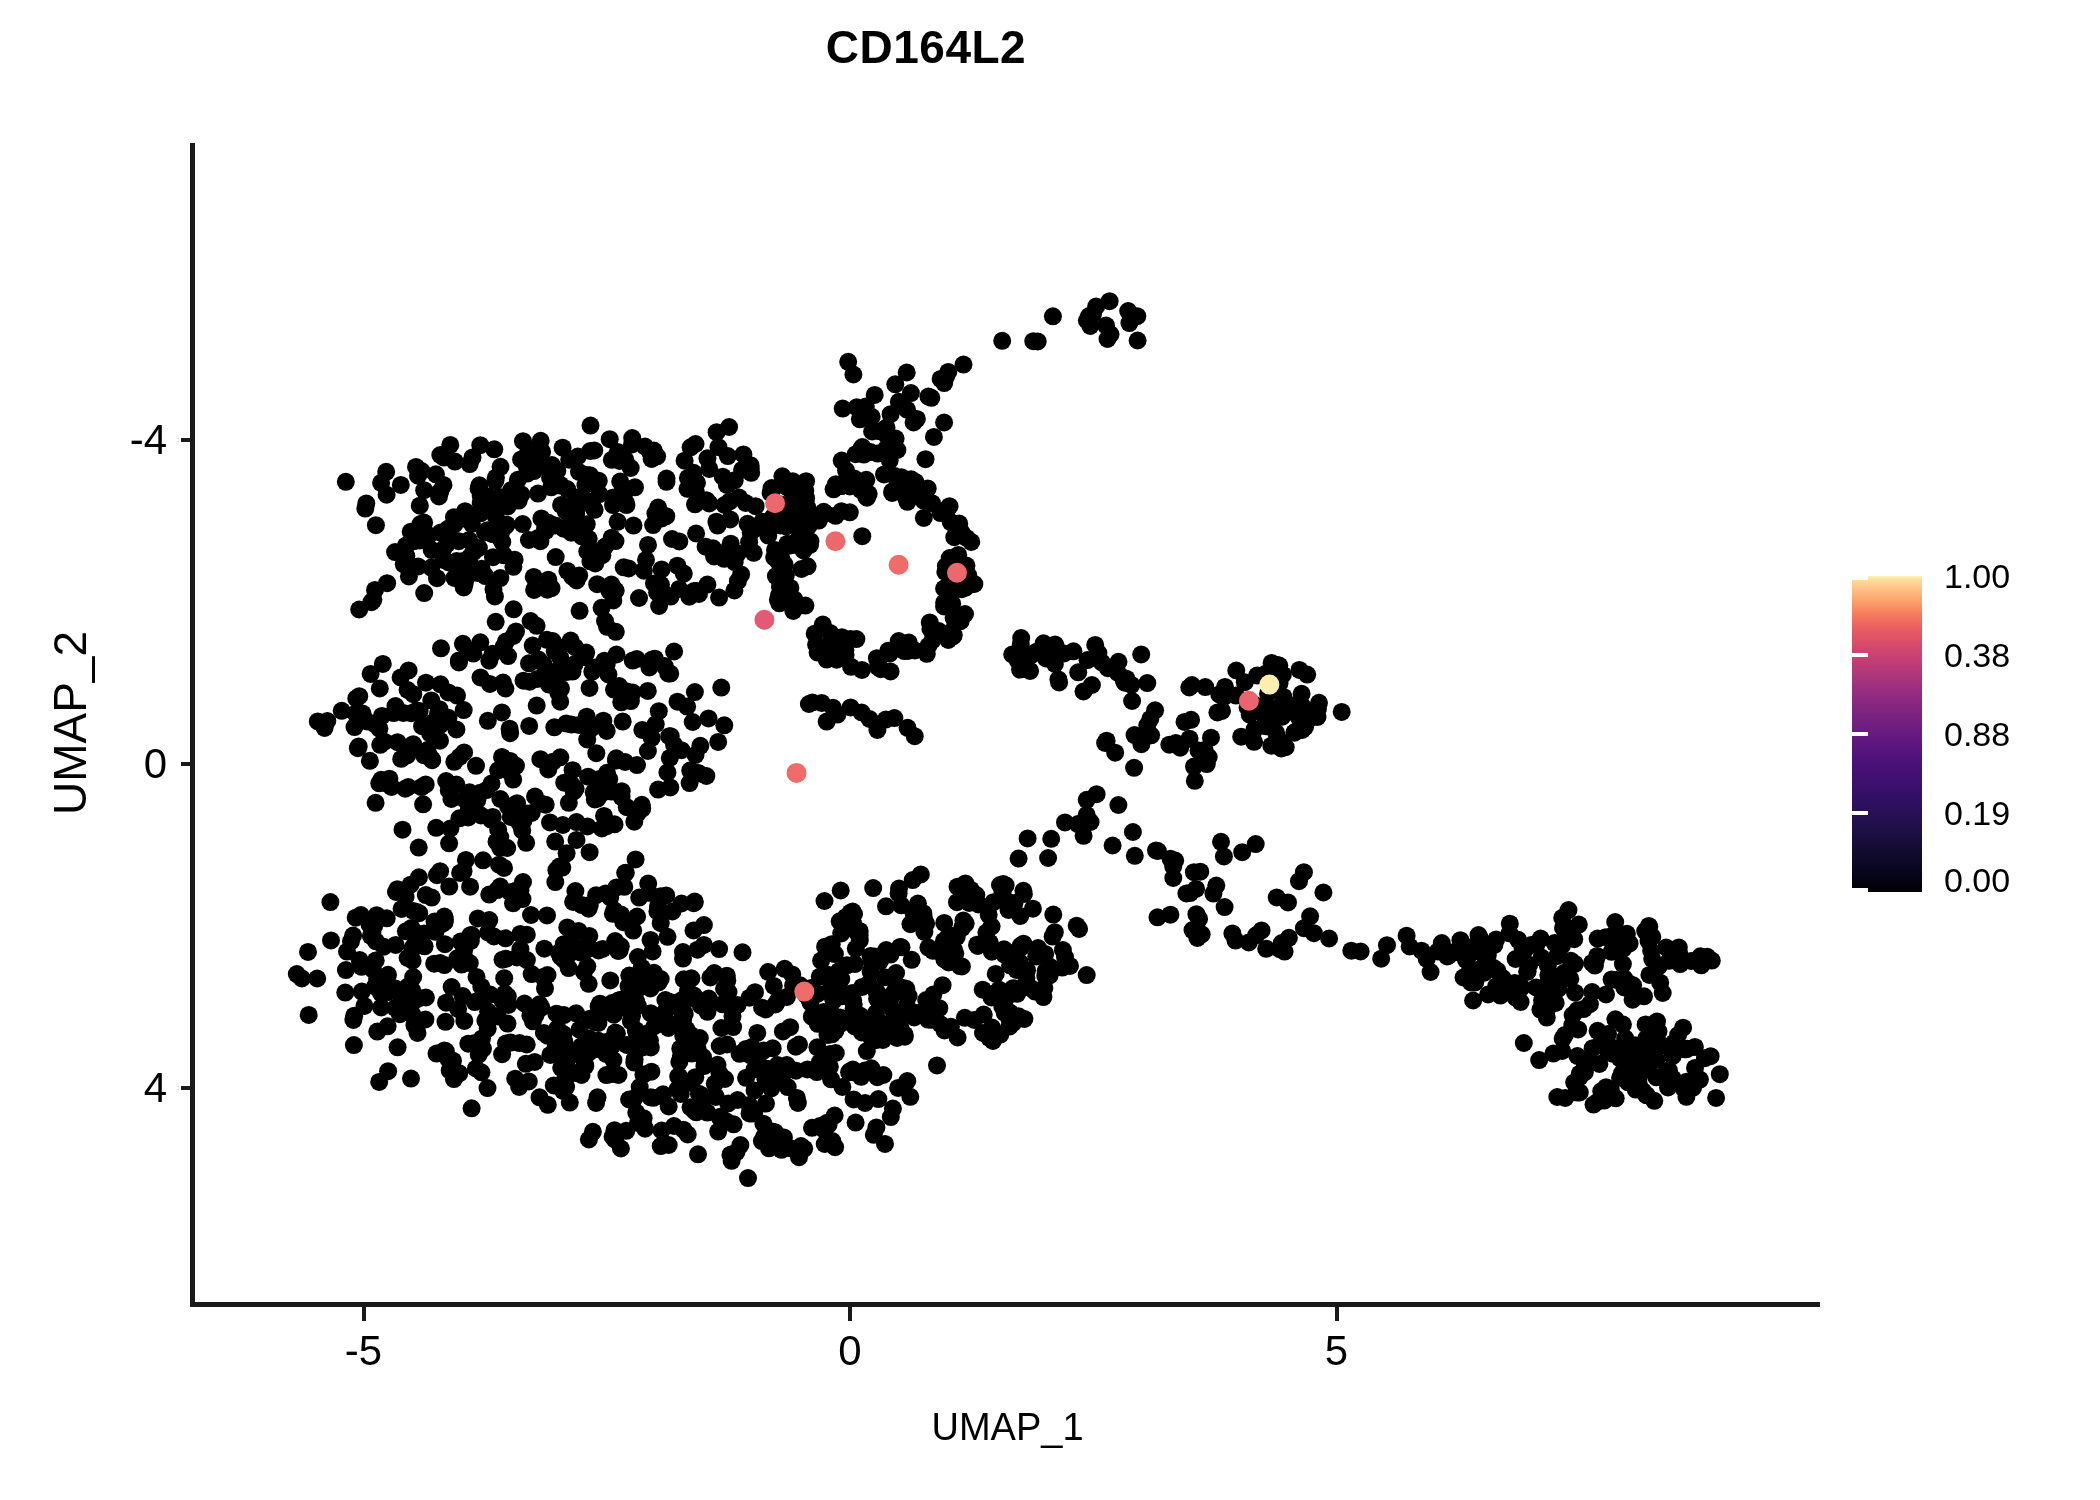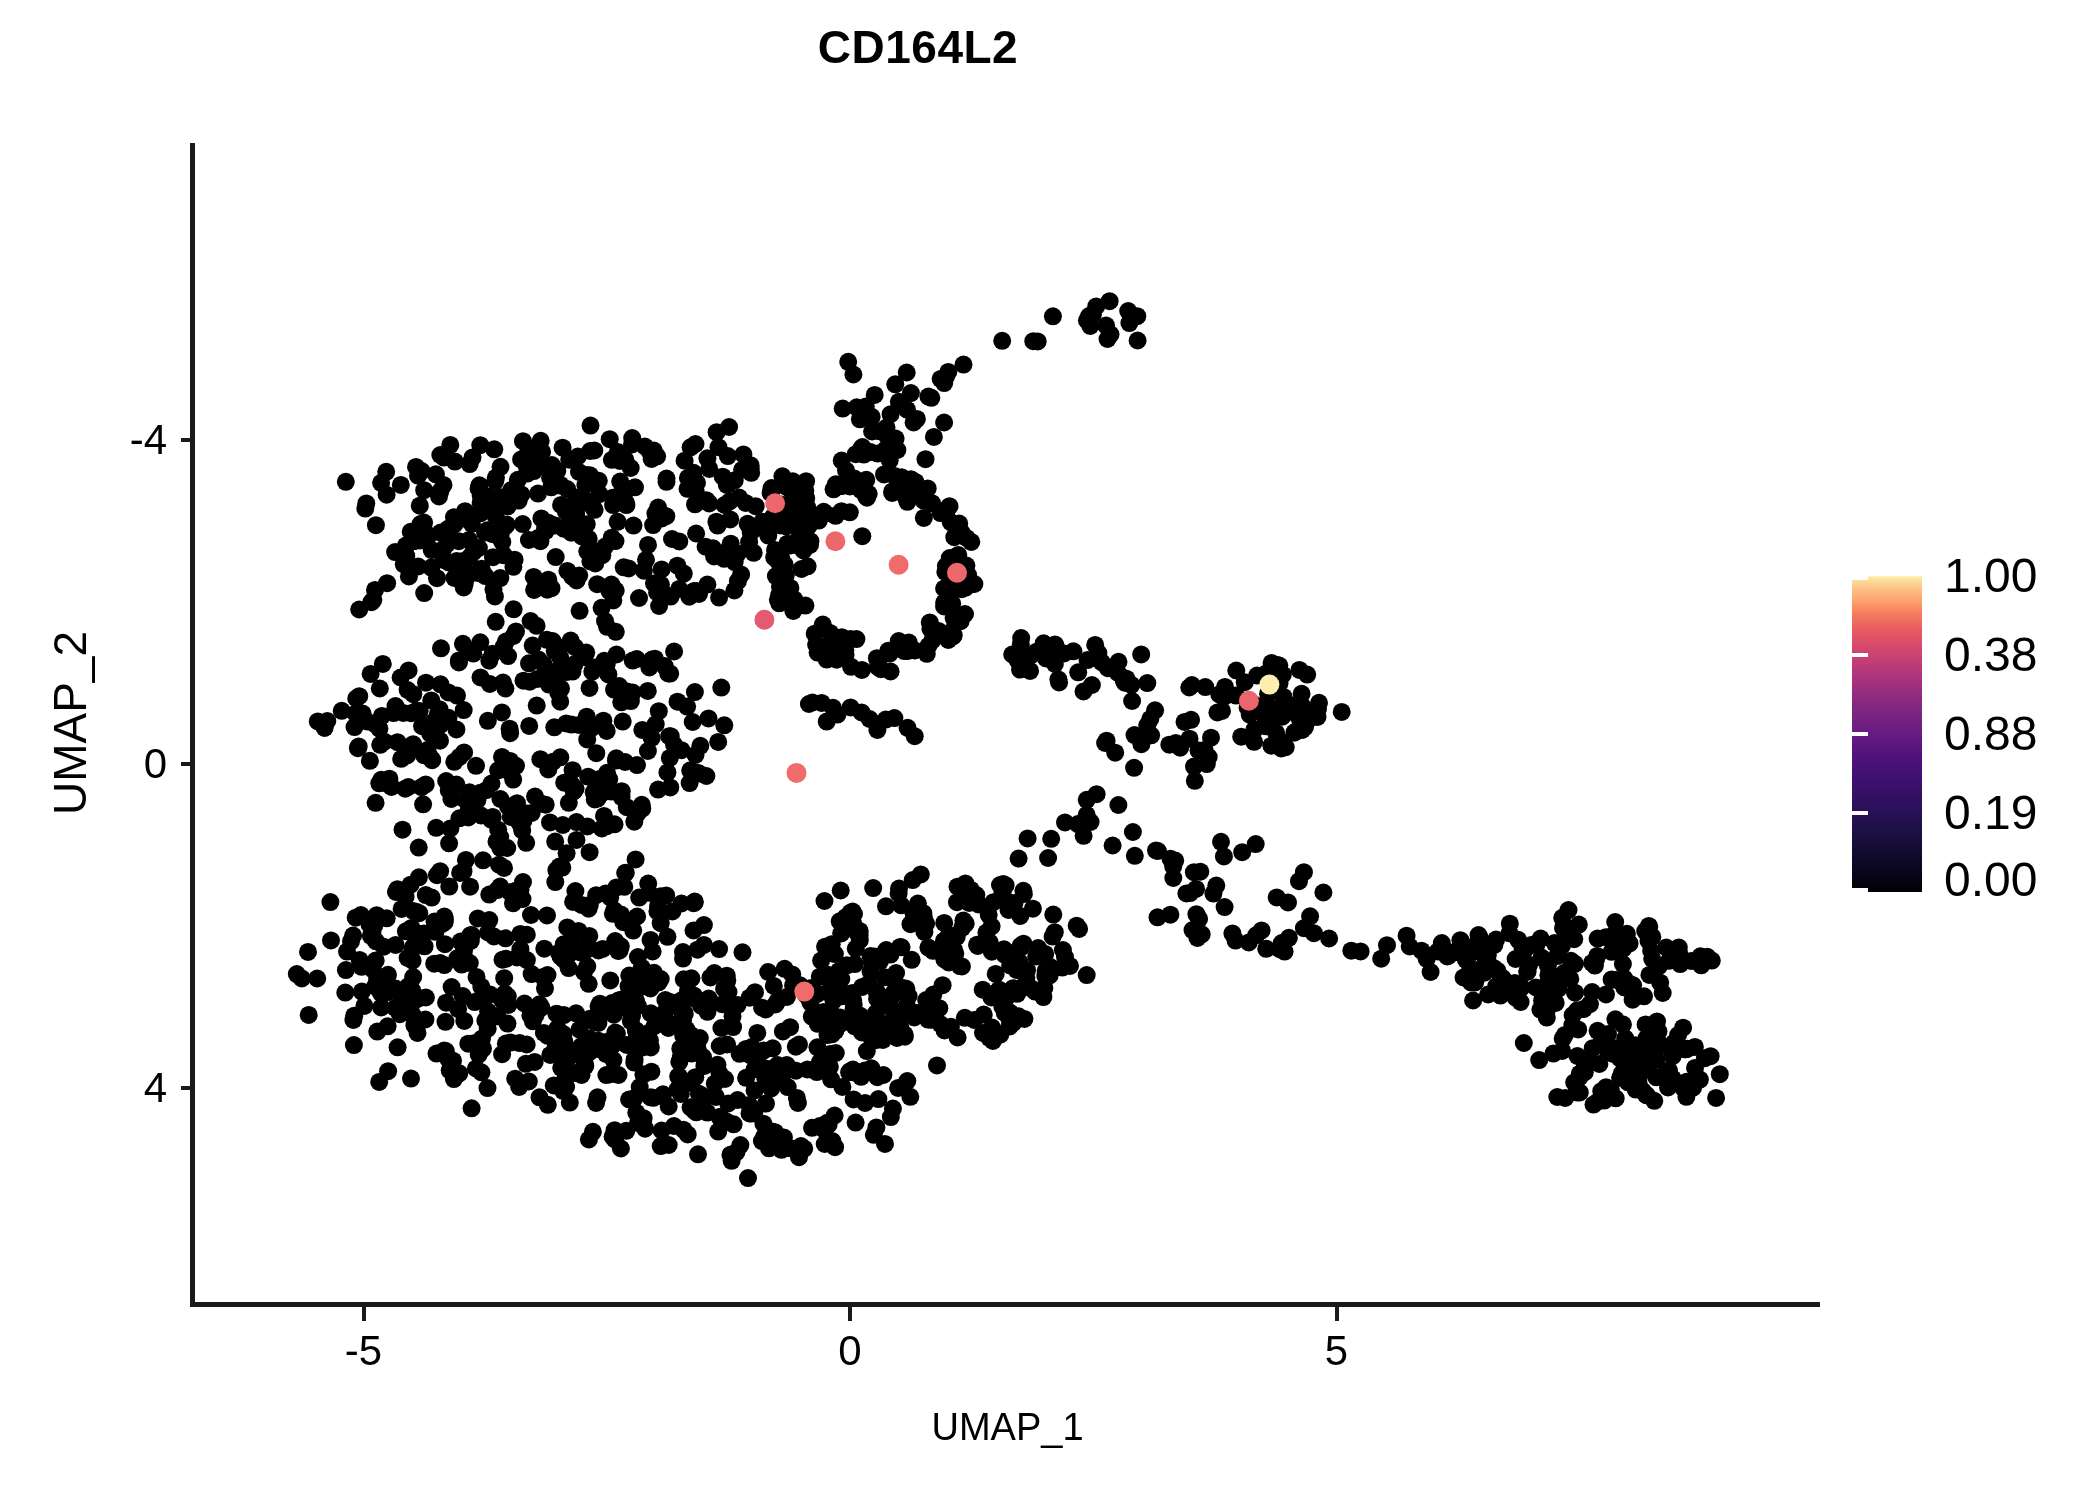--- a/index.html
+++ b/index.html
@@ -18,21 +18,21 @@
   #root {
     position: relative;
     width: 2100px;
     height: 1500px;
     background: #ffffff;
   }
 
   
   #plot-title {
     position: absolute;
-    left: 8px;
+    left: 16px;
     top: 24px;
     width: 1820px;
     text-align: center;
     font-size: 46px;
     font-weight: bold;
     letter-spacing: 0.5px;
     line-height: 1;
   }
 
   
@@ -163,21 +163,21 @@
     position: absolute;
     height: 4px;
     width: 16px;
     background: #ffffff;
   }
   .legend-tick.left  { left: 0; }
   .legend-tick.right { right: 0; }
   .legend-label {
     position: absolute;
     left: 92px;
-    font-size: 48px;
+    font-size: 34px;
     line-height: 1;
     white-space: nowrap;
     transform: translateY(-50%);
     text-align: right;
   }
 </style>
 </head>
 <body>
 
 <div id="root">

